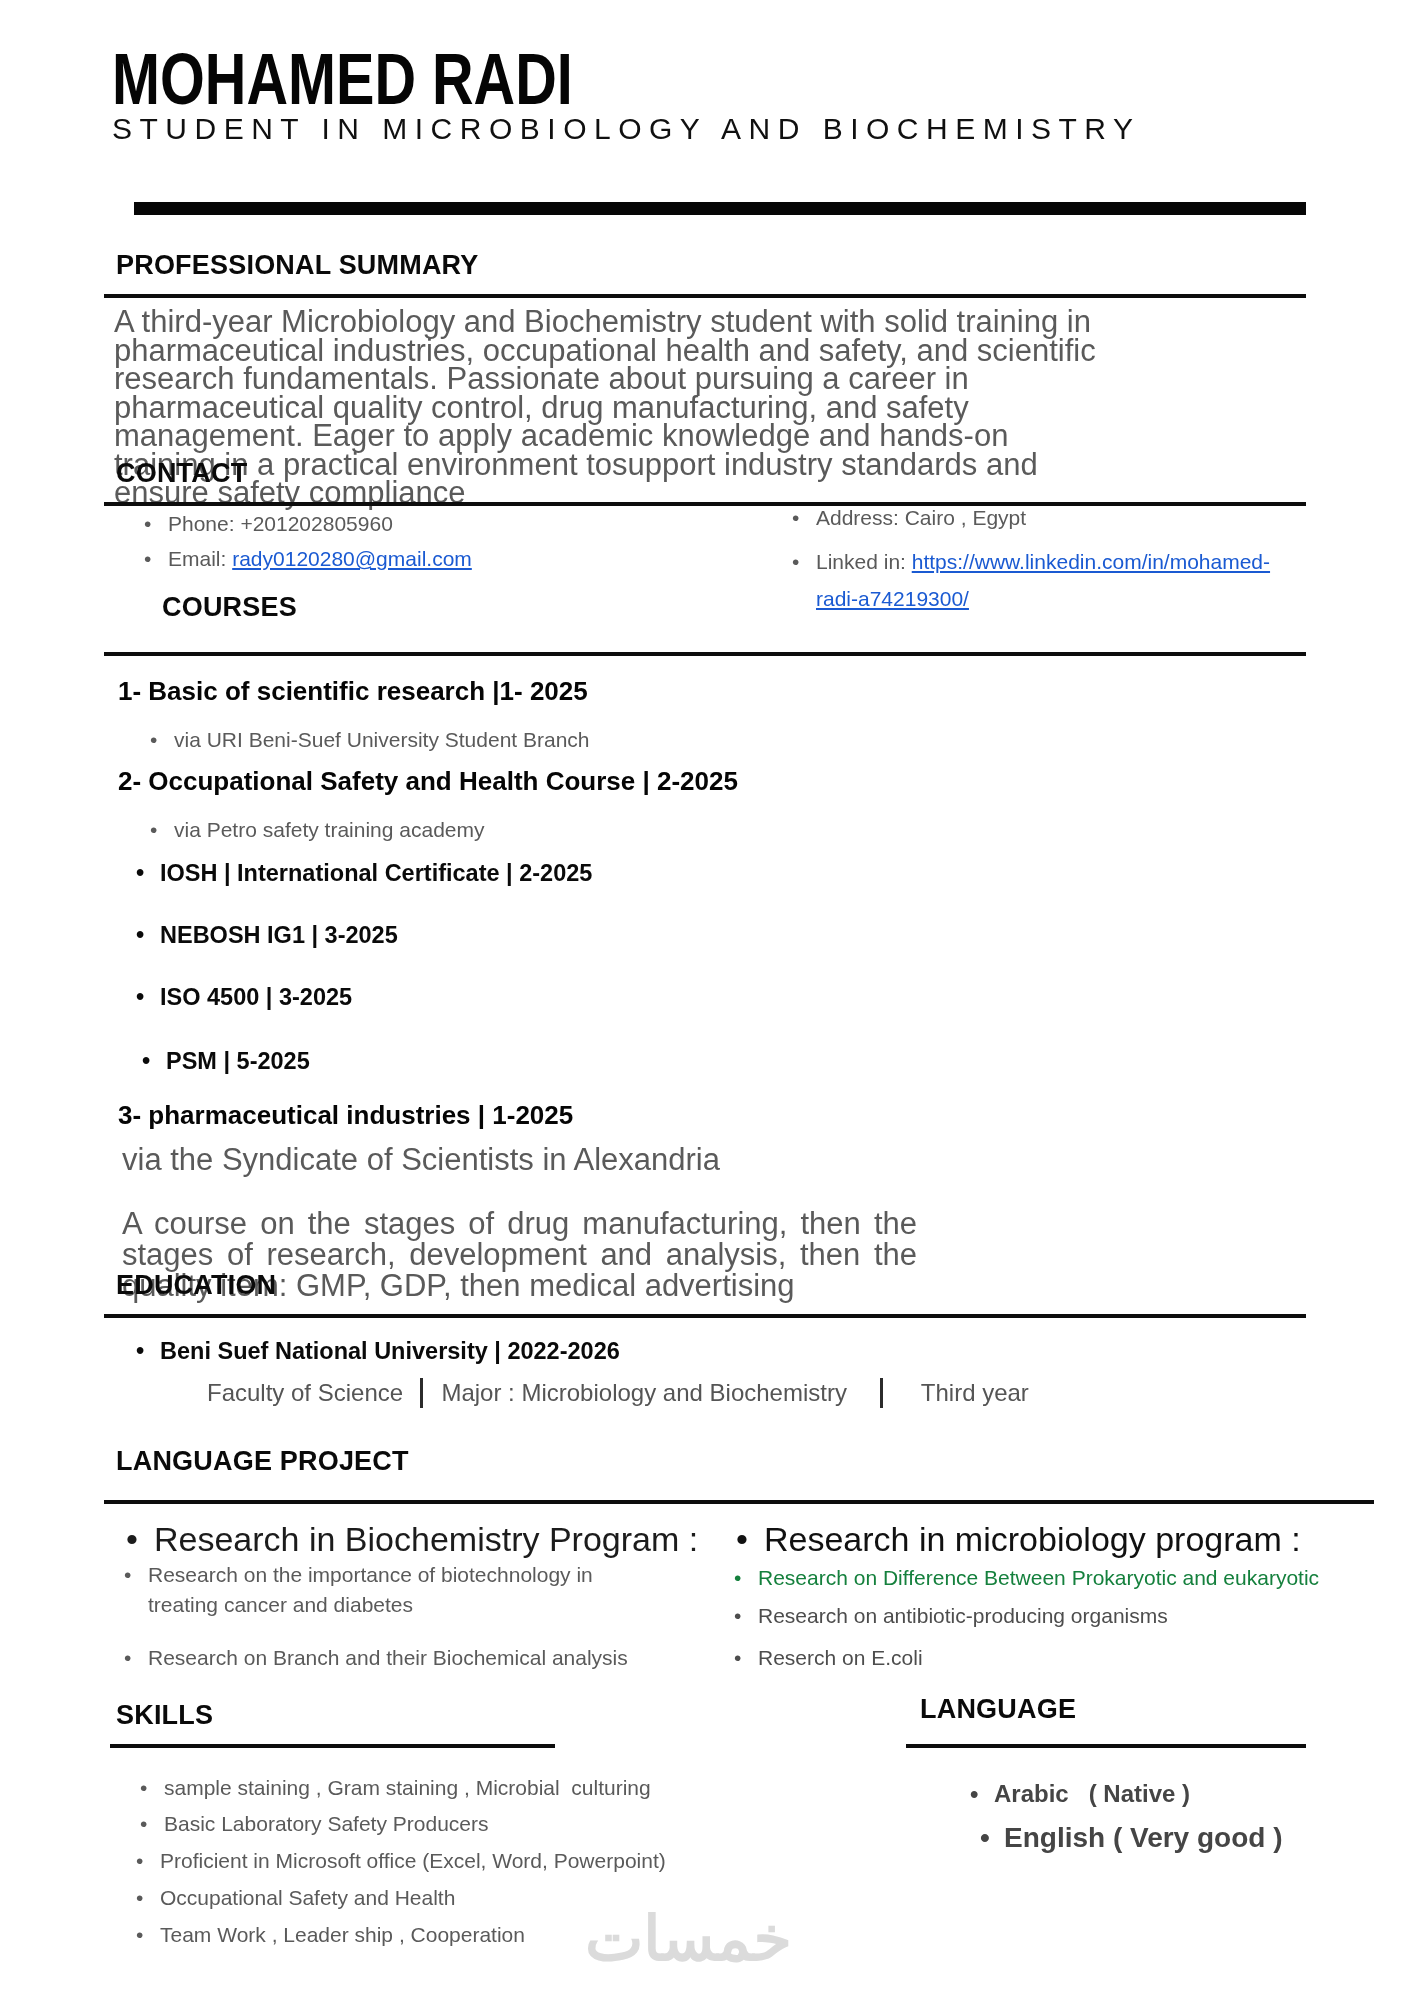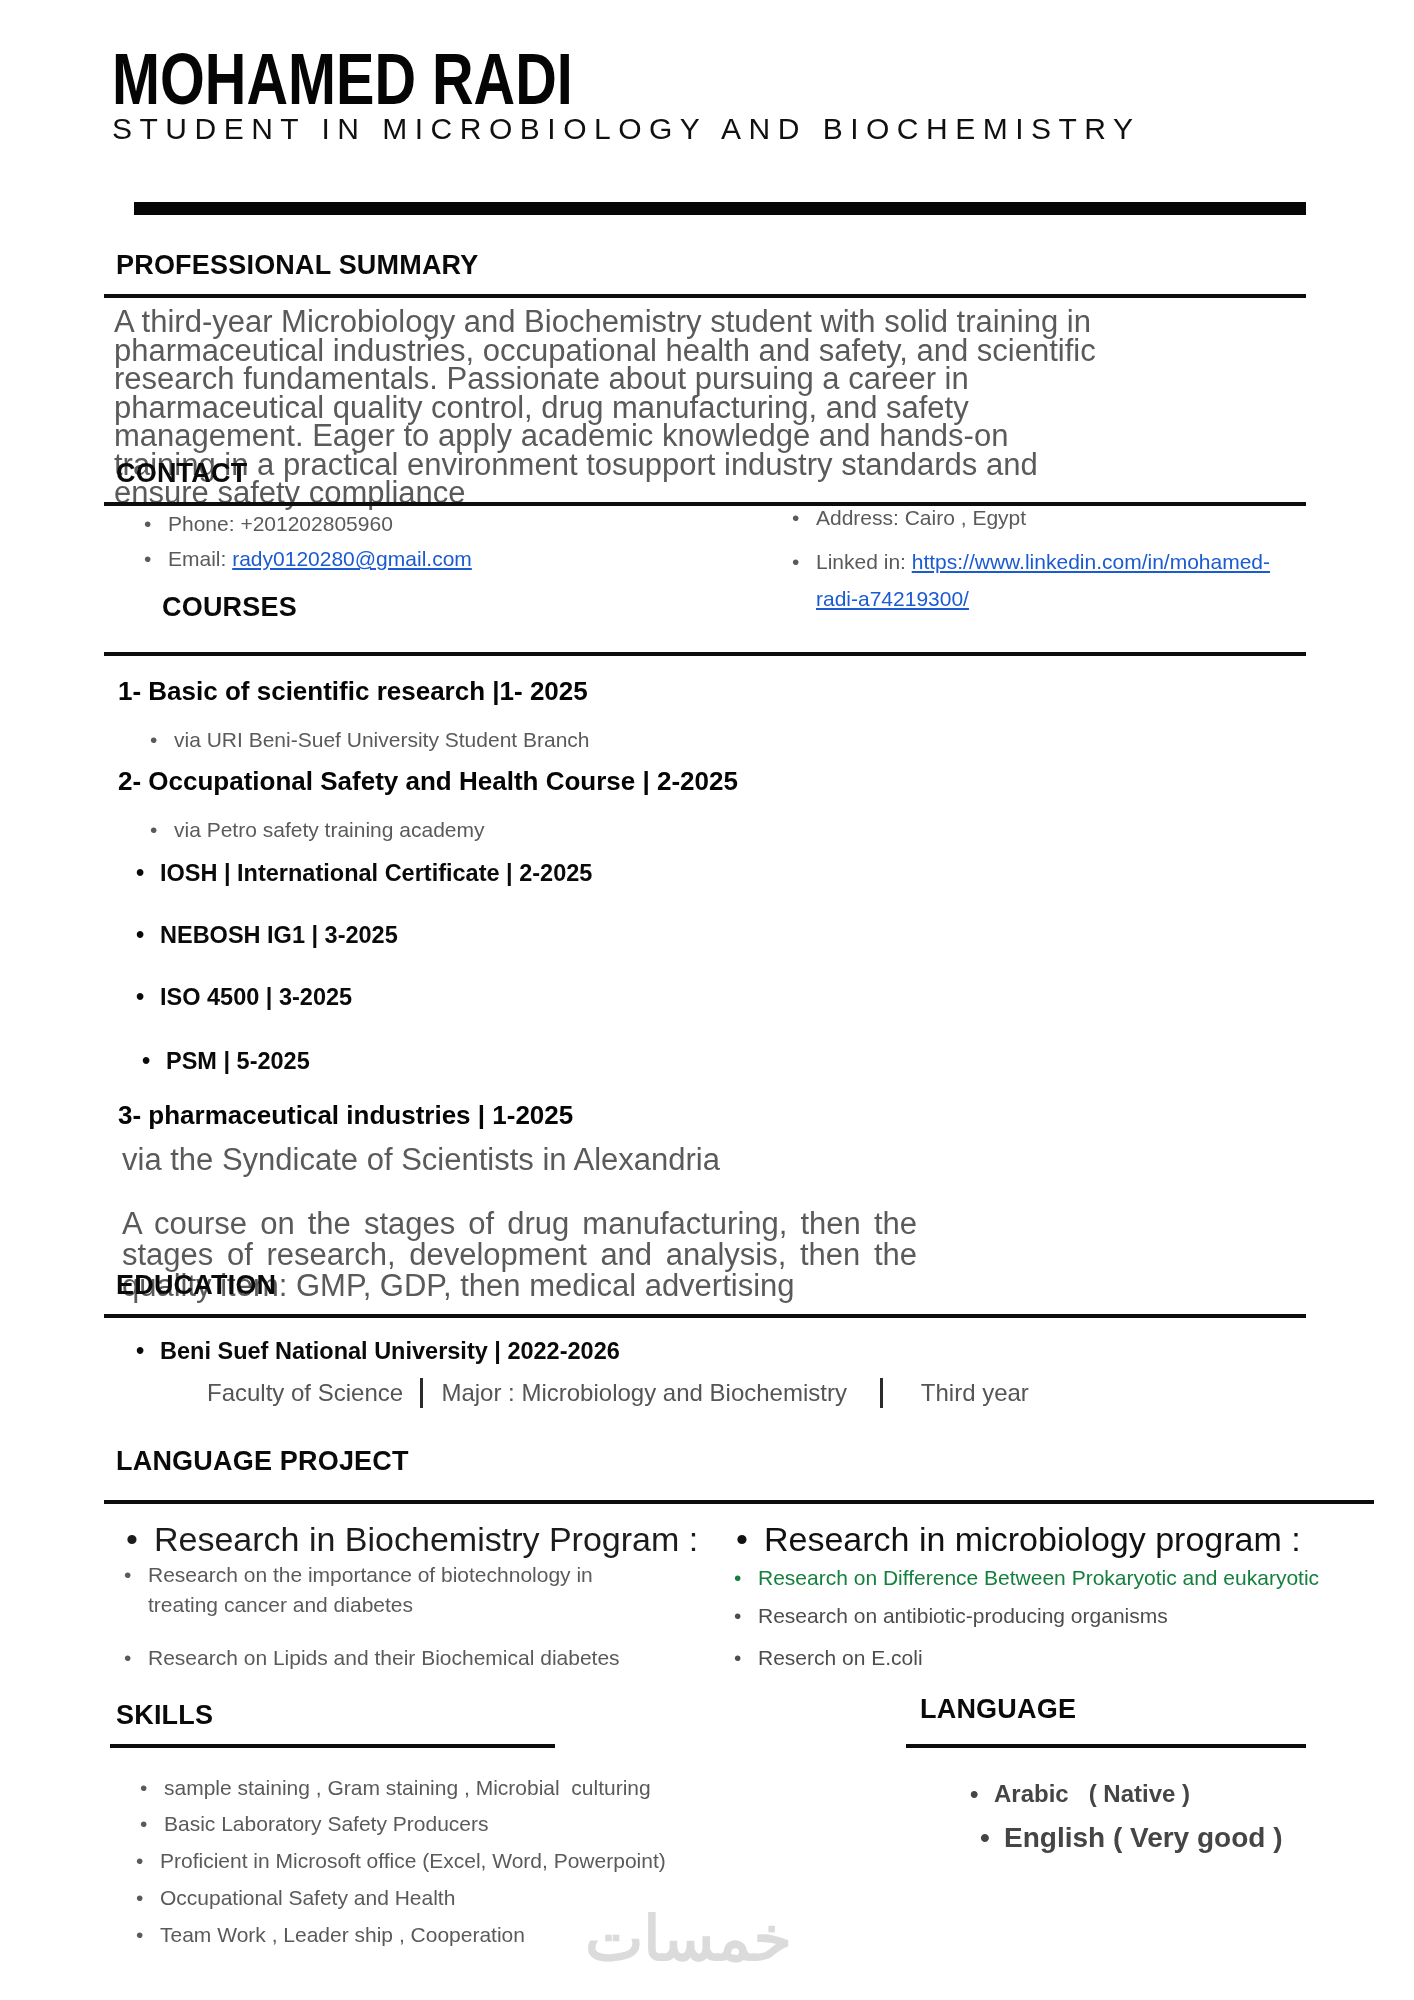--- a/index.html
+++ b/index.html
@@ -80,21 +80,21 @@
     <span>Major : Microbiology and Biochemistry</span>
     <span class="sep-bar" style="margin:0 32px 0 26px;"></span>
     <span>Third year</span>
   </div>
 
   <div class="abs h" style="left:116px;top:1446px;">LANGUAGE PROJECT</div>
   <div class="rule" style="left:104px;top:1500px;width:1270px;"></div>
 
   <div class="abs prog-title" style="left:154px;top:1520px;">Research in Biochemistry Program :</div>
   <div class="li wrap" style="left:148px;top:1560px;width:505px;line-height:30px;">Research on the importance of biotechnology in treating cancer and diabetes</div>
-  <div class="li" style="left:148px;top:1646px;">Research on Lipids and their Biochemical diabetes</div>
+  <div class="li" style="left:148px;top:1646px;">Research on Branch and their Biochemical analysis</div>
 
   <div class="abs prog-title" style="left:764px;top:1520px;color:#111111;">Research in microbiology program :</div>
   <div class="li" style="left:758px;top:1566px;color:#15803d;">Research on Difference Between Prokaryotic and eukaryotic</div>
   <div class="li" style="left:758px;top:1604px;color:#4d4d4d;">Research on antibiotic-producing organisms</div>
   <div class="li" style="left:758px;top:1646px;color:#4d4d4d;">Reserch on E.coli</div>
 
   <div class="abs h" style="left:116px;top:1700px;">SKILLS</div>
   <div class="rule" style="left:110px;top:1744px;width:445px;"></div>
   <div class="li pre" style="left:164px;top:1776px;">sample staining , Gram staining , Microbial  culturing</div>
   <div class="li pre" style="left:164px;top:1812px;">Basic Laboratory Safety Producers</div>

